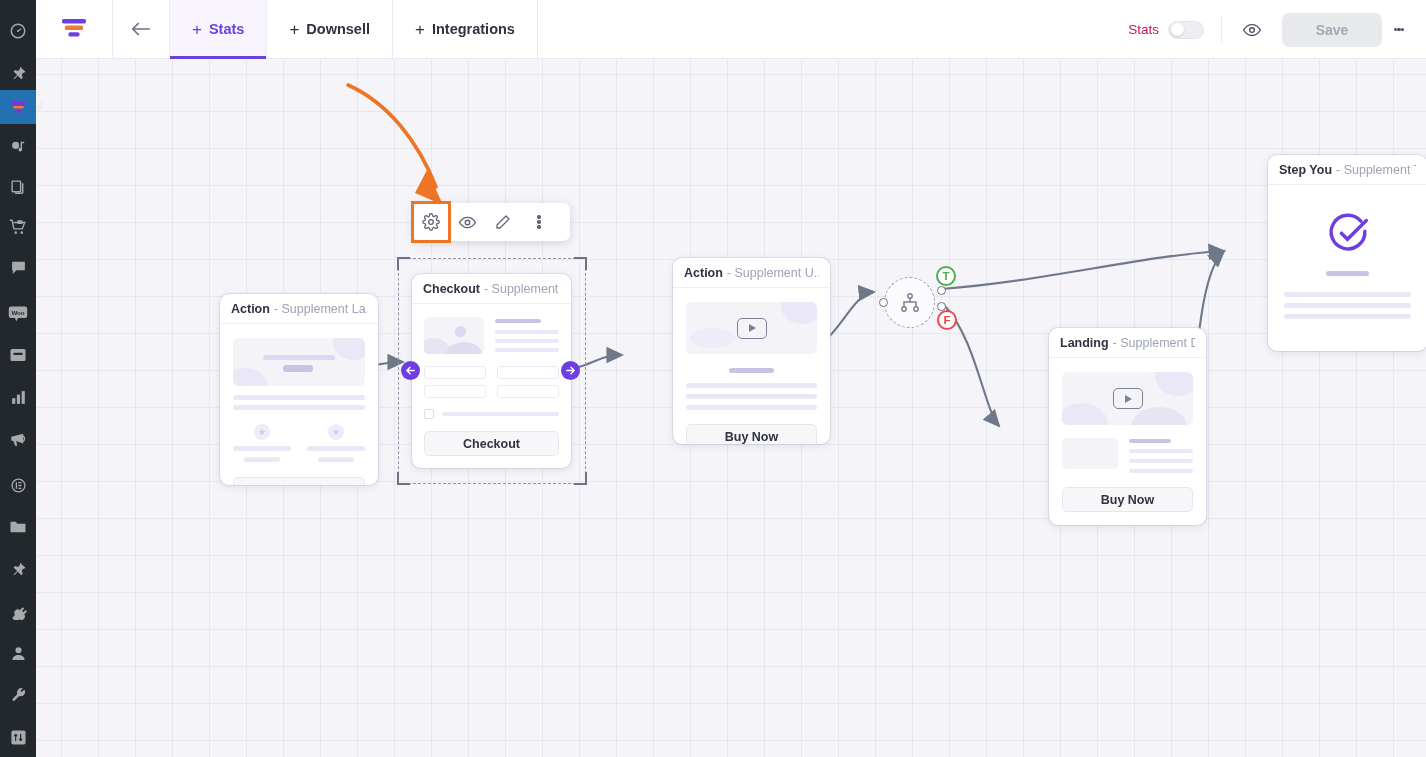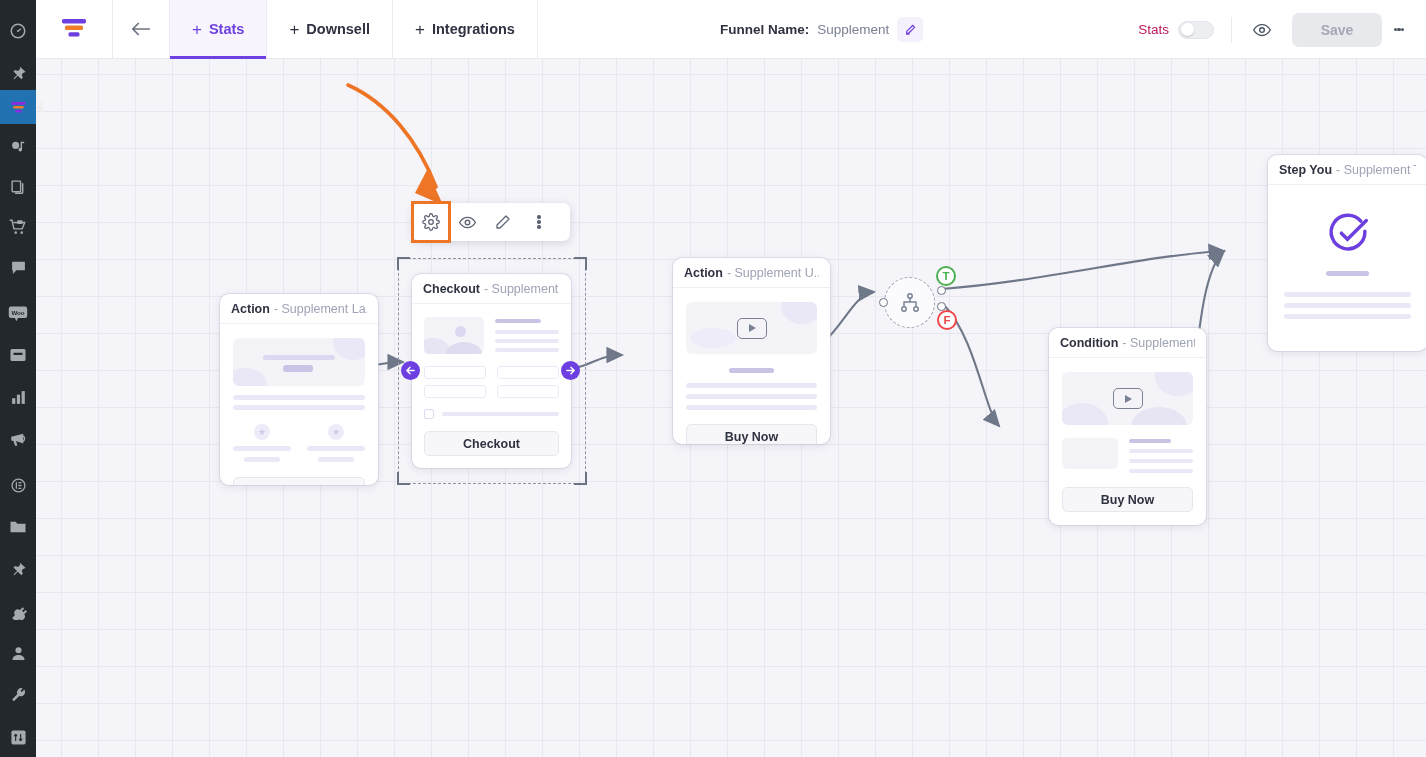--- a/index.html
+++ b/index.html
@@ -77,21 +77,21 @@
     width: 36px; height: 18px; border-radius: 9px; background: #edeef2;
     border: 1px solid #e3e4ea; position: relative; cursor: pointer;
   }
   .toggle .knob {
     position: absolute; left: 2px; top: 1.5px; width: 13px; height: 13px;
     border-radius: 50%; background: #ffffff; box-shadow: 0 1px 2px rgba(0,0,0,.18);
   }
   .vdiv { width: 1px; height: 26px; background: #e9e9ef; margin: 0 17px; }
   .eye-btn { width: 26px; display: flex; align-items: center; justify-content: center; color: #4b5563; cursor: pointer; }
   .save-btn {
-    margin-left: 17px; width: 90px; height: 34px; border-radius: 7px;
+    margin-left: 17px; width: 100px; height: 34px; border-radius: 7px;
     background: #e8e9ed; color: #a4a7b4; font-size: 14px; font-weight: 600;
     display: flex; align-items: center; justify-content: center; cursor: pointer;
   }
   .kebab { width: 34px; display: flex; align-items: center; justify-content: center; cursor: pointer; }
   .kebab i { display:block; width: 3.5px; height: 3.5px; border-radius: 50%; background: #4b5563; margin: 1.6px 0; }
 
   
   #canvas {
     position: absolute; left: 36px; top: 59px; right: 0; bottom: 0;
     background-color: #f4f4f9;
@@ -332,30 +332,20 @@
     <div class="tb-tab">
       <span class="plus" style="color:#2f3241">+</span>
       <span>Downsell</span>
     </div>
     <div class="tb-tab">
       <span class="plus" style="color:#2f3241">+</span>
       <span>Integrations</span>
     </div>
     <div class="tb-spacer"></div>
 
-    <div class="tb-center">
-      <span class="fn-label">Funnel Name:</span>
-      <span class="fn-value">Supplement</span>
-      <span class="fn-edit">
-        <svg width="13" height="13" viewBox="0 0 24 24" fill="none" stroke="#6d3fe0" stroke-width="2.3" stroke-linecap="round">
-            <path d="M5 19h3.5L19.5 8 16 4.5 5 15.5z"></path>
-            <path d="M4.5 20.5h5"></path>
-          </svg>
-      </span>
-    </div>
 
     <div class="tb-right">
       <span class="stats-label">Stats</span>
       <span class="toggle">
           <span class="knob"></span>
         </span>
       <span class="vdiv"></span>
       <span class="eye-btn">
         <svg width="20" height="20" viewBox="0 0 24 24" fill="none" stroke="currentColor" stroke-width="1.7">
             <path d="M2 12s3.8-6.5 10-6.5S22 12 22 12s-3.8 6.5-10 6.5S2 12 2 12z"></path>
@@ -544,21 +534,21 @@
       </svg>
     </div>
     <span class="port" style="left:843px; top:239px;"></span>
     <span class="port" style="left:901px; top:227px;"></span>
     <span class="port" style="left:901px; top:243px;"></span>
     <span class="tf-badge tf-t" style="left:900px; top:207px;">T</span>
     <span class="tf-badge tf-f" style="left:901px; top:251px;">F</span>
 
     <div class="node" style="left:1013px; top:269px; width:157px; height:197px;">
       <div class="node-head">
-        <span class="node-title">Condition</span>
+        <span class="node-title">Landing</span>
         <span class="node-sub">- Supplement D...</span>
       </div>
       <div class="node-body" style="padding:14px 13px">
         <div class="ph-hero" style="height:53px;display:flex;align-items:center;justify-content:center">
           <div style="position:absolute;right:-8px;top:-16px;width:46px;height:40px;border-radius:50%;background:#eae8f7"></div>
           <div style="position:absolute;left:-6px;bottom:-20px;width:52px;height:42px;border-radius:50%;background:#eae8f7"></div>
           <div style="position:absolute;right:6px;bottom:-22px;width:56px;height:40px;border-radius:50%;background:#e7e4f4"></div>
           <span class="play-box" style="position:relative;z-index:2">
               <span class="play-tri"></span>
             </span>

